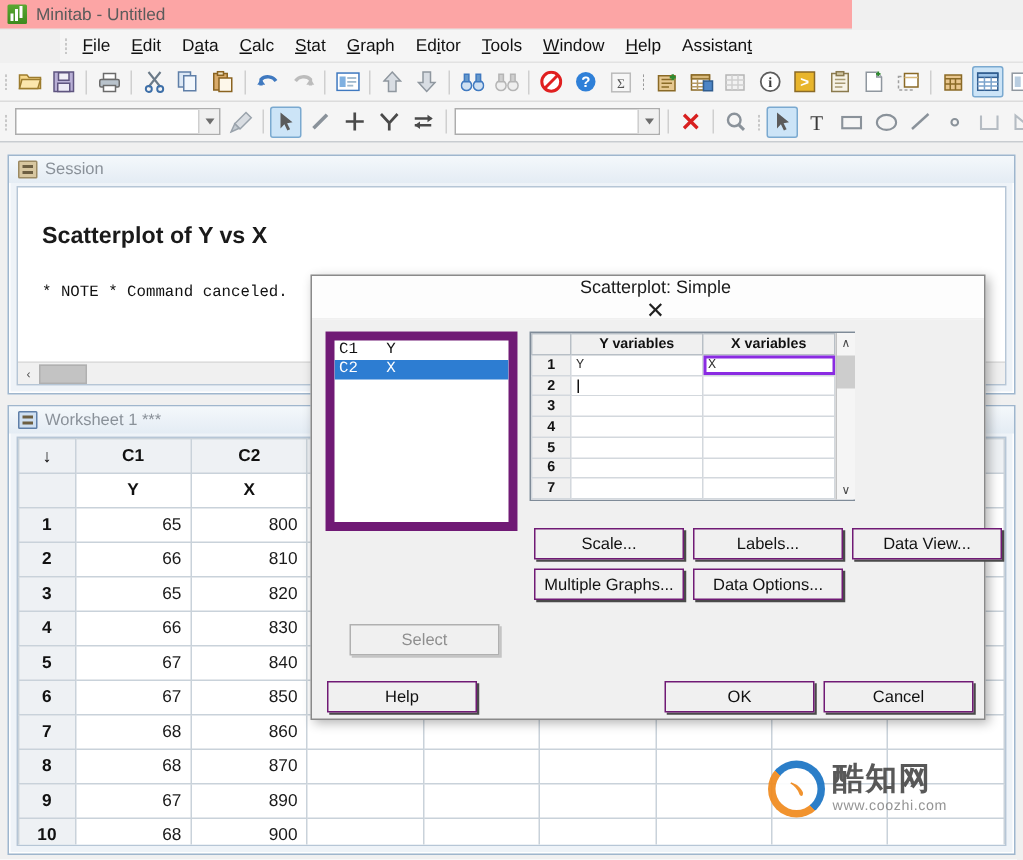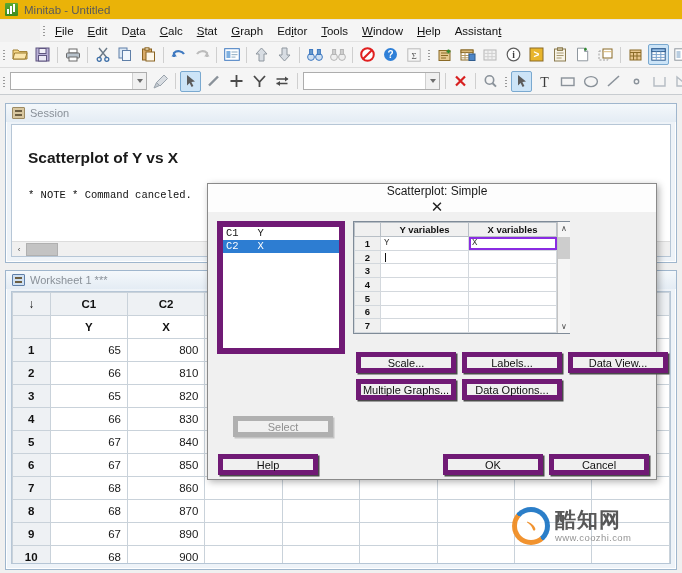--- a/index.html
+++ b/index.html
@@ -12,22 +12,22 @@
   }
   #app {
     position: relative;
     width: 682px; height: 573px;
     background: #f0f0f0;
     overflow: hidden;
   }
 
   
   .titlebar {
-    position: absolute; left: 0; top: 0; width: 682px; height: 20px;
-    background: #eab308;
+    position: absolute; left: 0; top: 0; width: 568px; height: 20px;
+    background: #fca5a5;
     display: flex; align-items: center;
     padding-left: 5px;
     border-bottom: 1px solid #e8e8e8;
   }
   .app-icon {
     width: 13px; height: 13px;
     background: linear-gradient(#5aa832,#3d8a1e);
     border-radius: 1px;
     position: relative;
     margin-right: 6px;
@@ -233,21 +233,21 @@
     display:flex; flex-direction:column; align-items:center; justify-content:space-between;
   }
   .vscroll .sbtn { height:13px; width:100%; display:flex; align-items:center; justify-content:center;
     font-size:8px; color:#4a4a4a; }
   .vscroll .sthumb { width:12px; height:22px; background:#cdcdcd; margin-top:-60px; }
 
   .dbtn {
     position:absolute;
     height: 21px;
     background: #f0f0f0;
-    border: 5px solid #701a75;
+    border: 1px solid #701a75;
     box-shadow: 1.5px 1.5px 0 #4a4a4a;
     font-size: 11px; color:#111;
     display:flex; align-items:center; justify-content:center;
     font-family:"Liberation Sans", sans-serif;
   }
   .dbtn.disabled { color:#a0a0a0; border-color:#b0b0b0; box-shadow:1.5px 1.5px 0 #c4c4c4; }
 
   
   .watermark {
     position:absolute; left: 512px; top: 500px; width: 168px; height: 52px;

